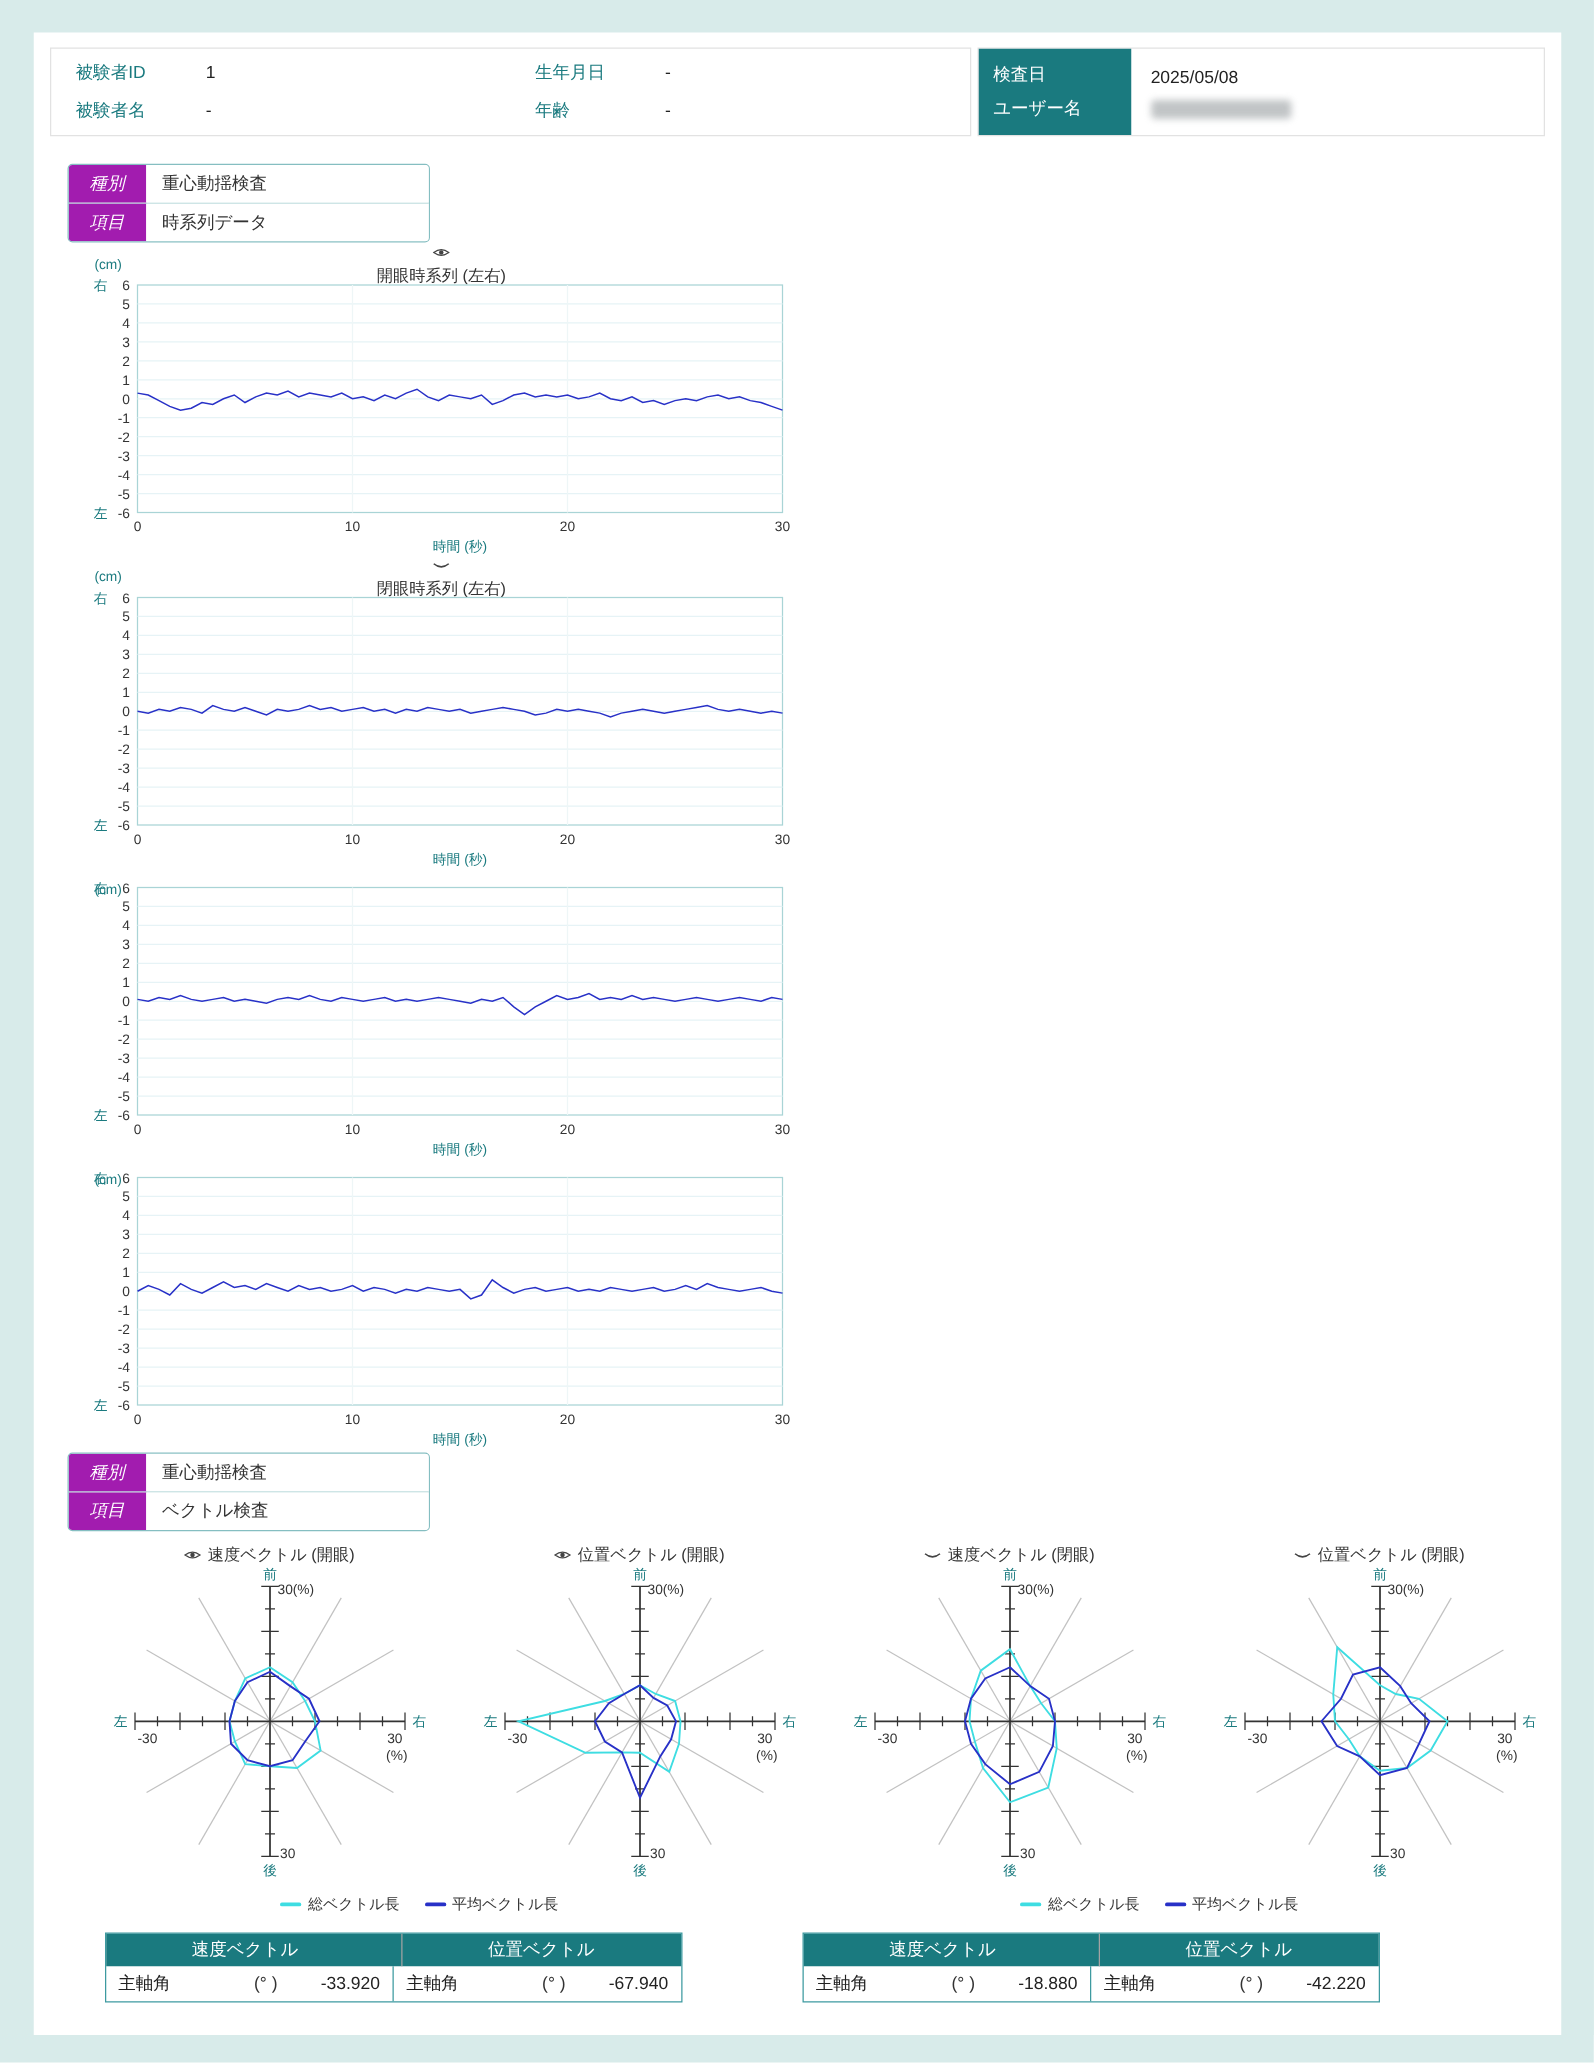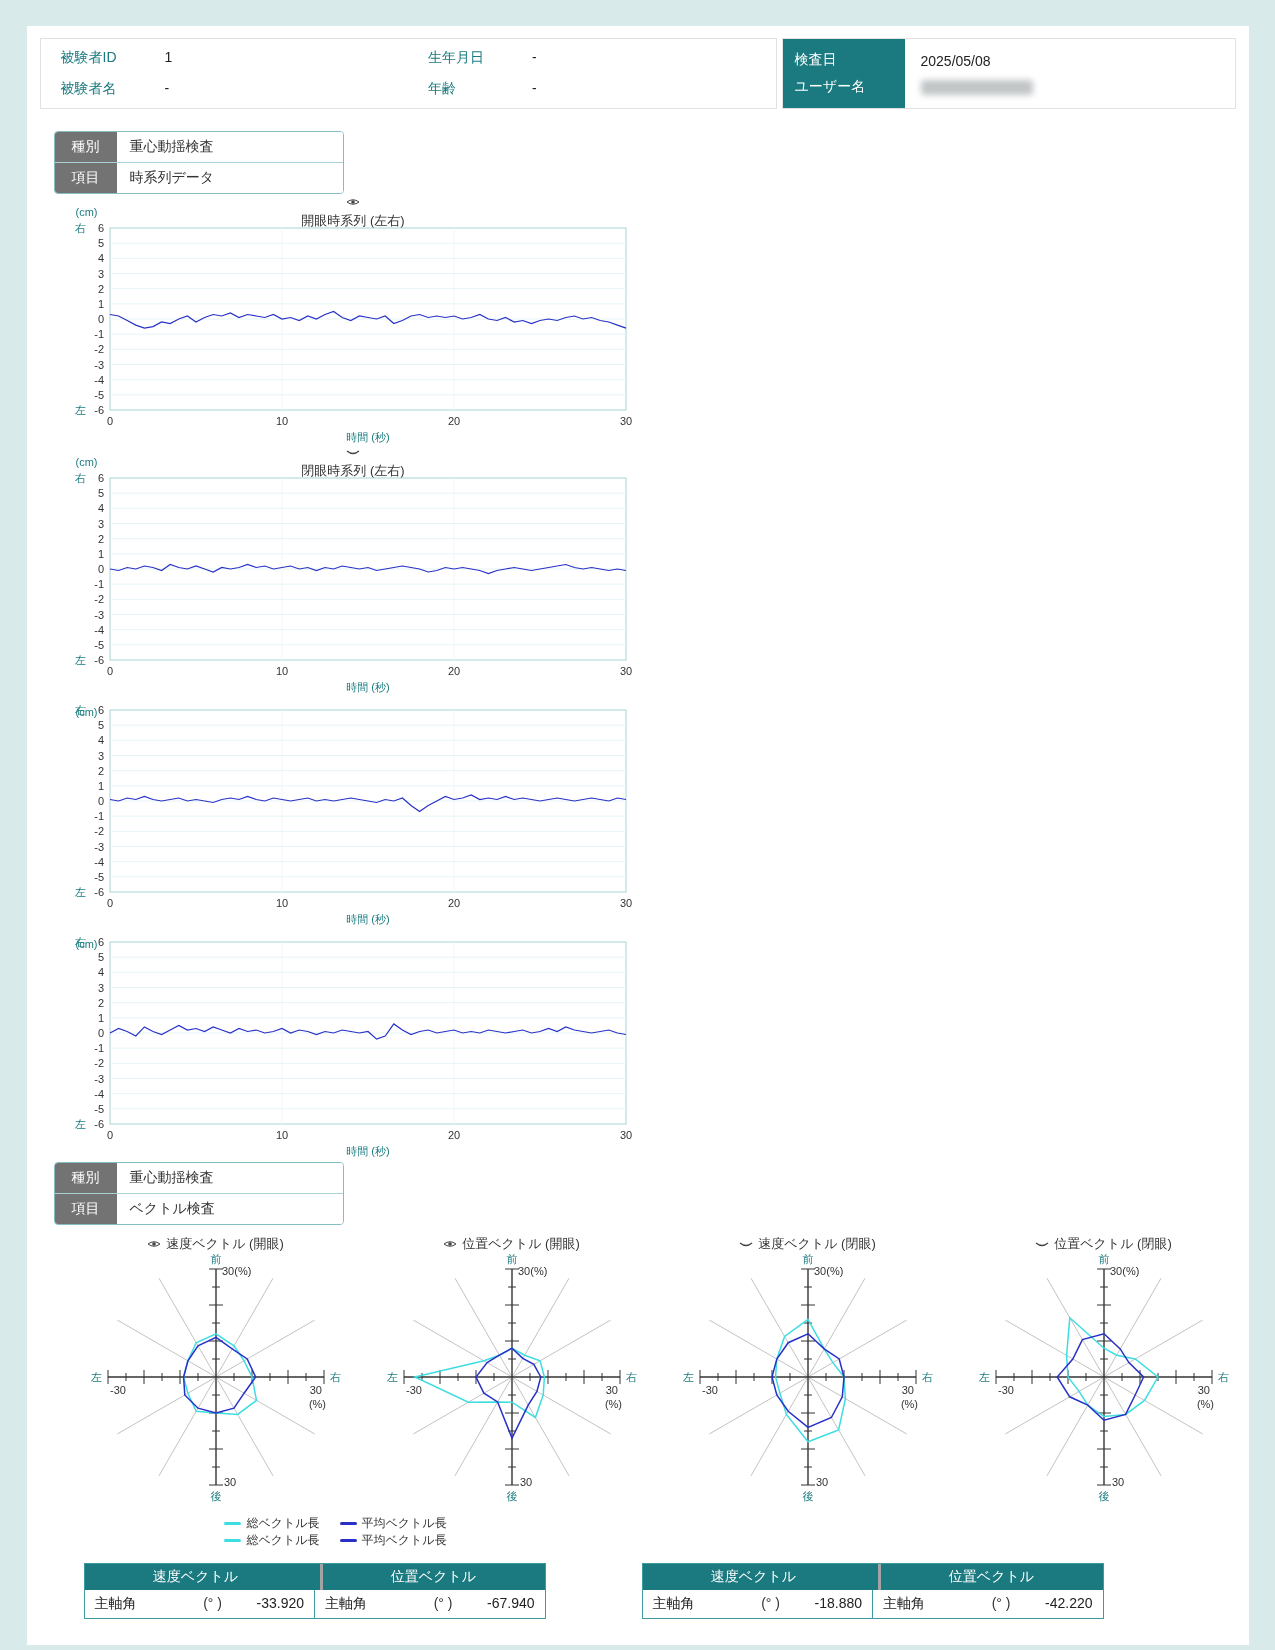--- a/index.html
+++ b/index.html
@@ -12,41 +12,41 @@
   .h-label{color:#1a7a7f;width:104px;margin-left:20px;flex:none;}
   .h-val{color:#222;}
   .h-right{width:452px;border:1px solid #e2e2e2;display:flex;}
   .h-right-labels{background:#1a7a7f;color:#fff;width:122px;box-sizing:border-box;display:flex;flex-direction:column;justify-content:space-around;padding:8px 12px;font-size:14px;}
   .h-right-vals{flex:1;display:flex;flex-direction:column;justify-content:space-around;padding:8px 16px;font-size:14px;}
   .blur-box{width:112px;height:15px;border-radius:3px;background:#8f9598;filter:blur(3px);opacity:.55;}
   
   .sec-box{border:1px solid #85bec1;border-radius:4px;width:288px;margin:0 0 10px 14px;overflow:hidden;background:#fff;}
   .sec-row{display:flex;border-bottom:1px solid #a9d2d4;}
   .sec-row:last-child{border-bottom:none;}
-  .sec-key{background:#737373;color:#fff;padding:6px 9px;font-size:14px;width:44px;text-align:center;flex:none;}
+  .sec-key{background:#a21caf;color:#fff;padding:6px 9px;font-size:14px;width:44px;text-align:center;flex:none;font-style:italic;}
   .sec-val{padding:6px 13px;font-size:14px;background:#fff;flex:1;color:#333;}
   
   .ts-grid{display:flex;flex-wrap:wrap;column-gap:24px;row-gap:6px;padding-left:26px;}
   .ts-chart{position:relative;width:575px;}
   .ts-title{height:18px;display:flex;justify-content:center;align-items:center;gap:5px;font-size:13px;color:#333;flex-direction:column;}
   .unit-abs{position:absolute;left:10px;top:2px;color:#1a7a7f;font-size:11px;}
   
   .radar-row{display:flex;gap:12px;padding-left:34px;margin-top:4px;}
   .radar-chart{width:284px;}
   .radar-title{height:18px;display:flex;justify-content:center;align-items:center;gap:5px;font-size:13px;color:#333;}
-  .legend-row{display:flex;margin-top:0px;flex-direction:column;}
+  .legend-row{display:flex;margin-top:0px;}
   .legend{width:592px;display:flex;justify-content:center;align-items:center;gap:20px;font-size:12px;color:#333;}
   .legend-item{display:flex;align-items:center;gap:5px;}
   .sw{display:inline-block;width:17px;height:3px;border-radius:2px;}
   
   .vtables{display:flex;gap:96px;margin:14px 0 0 44px;}
   .vtable{width:460px;border:1px solid #3d9aa0;font-size:14px;background:#fff;}
   .vhead{display:flex;background:#1a7a7f;color:#fff;text-align:center;}
   .vhead div{flex:1;padding:4px 0;}
-  .vhead div + div{border-left:3px solid #a3a3a3;margin-left:13px;}
+  .vhead div + div{border-left:1px solid #a3a3a3;margin-left:13px;}
   .vbody{display:flex;}
   .vcol{flex:1;display:flex;align-items:baseline;padding:5px 10px;}
   .vcol + .vcol{border-left:1px solid #3d9aa0;}
   .vcol .vlab{flex:1;}
   .vcol .vunit{margin-right:20px;color:#333;}
   .vcol .vval{min-width:62px;text-align:right;}
   .eye{flex:none;display:inline-flex;}
   svg{display:block;}
 </style>
 </head>

